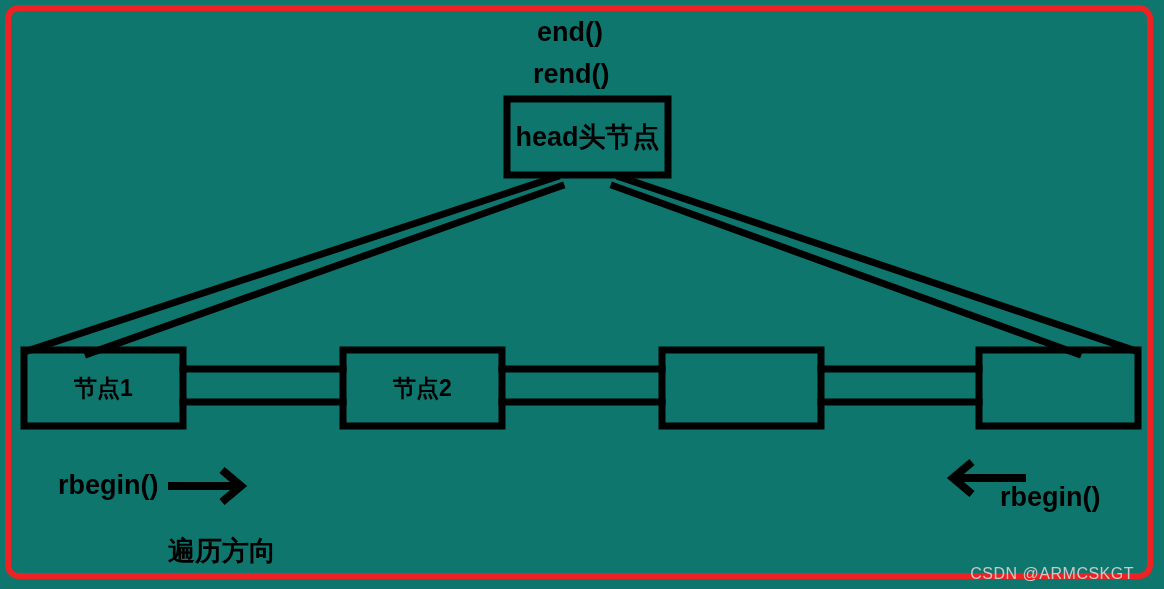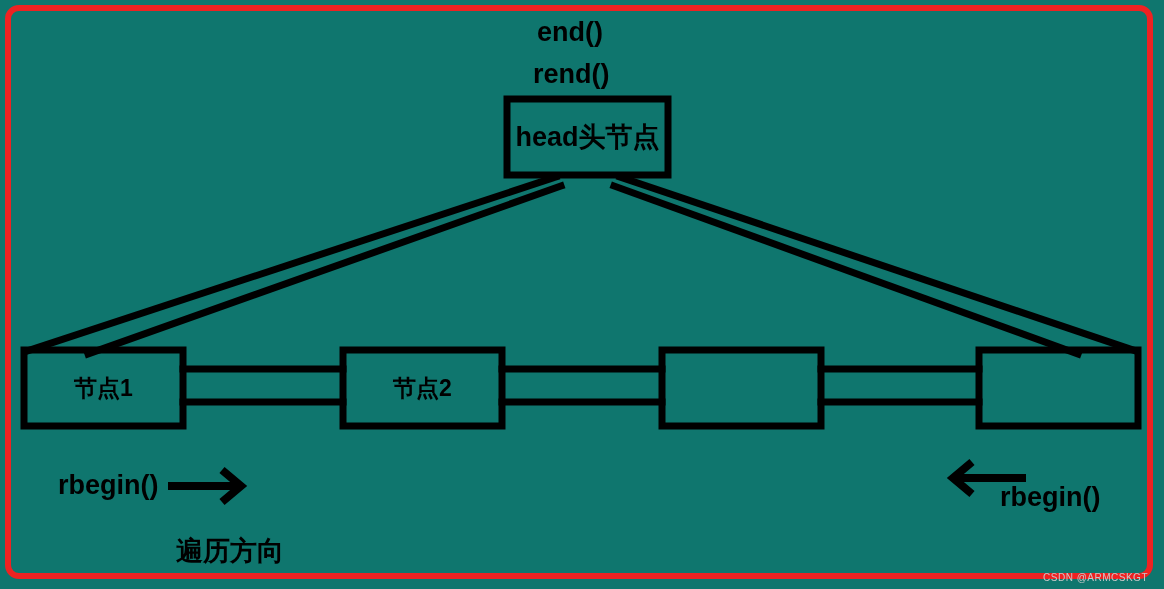--- a/index.html
+++ b/index.html
@@ -53,23 +53,23 @@
   }
   .caption {
     position: absolute;
     font-weight: bold;
     color: #000000;
     font-size: 27px;
     white-space: nowrap;
   }
   .watermark {
     position: absolute;
-    right: 16px;
+    right: 30px;
     bottom: 6px;
-    font-size: 10px;
+    font-size: 16px;
     color: #c9c9c9;
     font-family: "Liberation Sans", "DejaVu Sans", sans-serif;
     white-space: nowrap;
     letter-spacing: 0.5px;
   }
 </style>
 </head>
 <body>
 
 <div id="canvas">
@@ -117,17 +117,17 @@
   <div class="caption" style="left:537px; top:17px;">end()</div>
   <div class="caption" style="left:533px; top:59px;">rend()</div>
 
   <div class="node-label head-label" style="left:507px; top:99px; width:161px; height:76px;">head头节点</div>
 
   <div class="node-label box-label" style="left:24px; top:350px; width:159px; height:76px;">节点1</div>
   <div class="node-label box-label" style="left:343px; top:350px; width:159px; height:76px;text-align:center;">节点2</div>
 
   <div class="caption" style="left:58px; top:470px;">rbegin()</div>
   <div class="caption" style="left:1000px; top:482px;">rbegin()</div>
-  <div class="caption" style="left:168px; top:533px;margin-left:8px;">遍历方向</div>
+  <div class="caption" style="left:168px; top:533px;">遍历方向</div>
 
   <div class="watermark">CSDN @ARMCSKGT</div>
 
 </div>
 
 </body></html>

